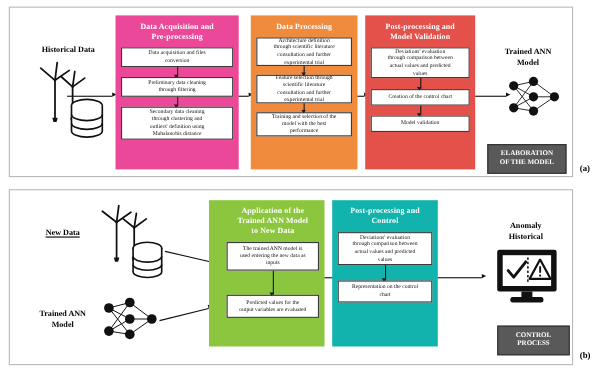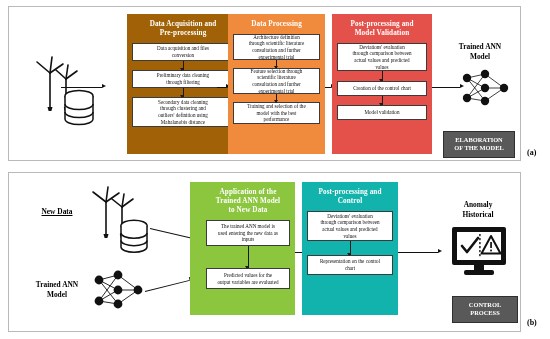--- a/index.html
+++ b/index.html
@@ -25,21 +25,21 @@
         text-align:center;font-size:5.1px;line-height:1.32;color:#111;
         display:flex;align-items:center;justify-content:center;padding:2px 3px;}
 
   
   .vconn{position:relative;margin:0 auto;width:1px;background:#1a1a1a;}
   .vconn:after{content:"";position:absolute;left:-2.2px;bottom:-1px;
       border-left:2.6px solid transparent;border-right:2.6px solid transparent;
       border-top:3.4px solid #1a1a1a;}
 
   
-  #stage-acq{left:105px;top:14px;width:112px;height:140px;background:#a16207;margin-left:22px;}
+  #stage-acq{left:105px;top:14px;width:112px;height:140px;background:#ec4899;}
   #stage-proc{left:228px;top:14px;width:97px;height:140px;background:#f08a3c;}
   #stage-post{left:332px;top:14px;width:100px;height:140px;background:#e4514b;}
   #stage-app{left:190px;top:182px;width:105px;height:133px;background:#8cc63e;padding-left:16px;}
   #stage-ctl{left:302px;top:182px;width:96px;height:133px;background:#11b3ac;}
 
   
   .harrow{position:absolute;height:1px;background:#111;}
   .harrow:after{content:"";position:absolute;right:-4px;top:-2.6px;
       border-top:2.8px solid transparent;border-bottom:2.8px solid transparent;
       border-left:4.4px solid #111;}
@@ -63,20 +63,21 @@
   .art{position:absolute;}
 </style>
 </head>
 <body>
 
 <div class="canvas">
 
   <div class="frame" id="frame-a"></div>
   <div class="panel-tag" id="tag-a">(a)</div>
 
+  <div class="lbl" style="left:22px;top:40px;width:80px;">Historical Data</div>
 
   <svg class="art" style="left:28px;top:55px;" width="62" height="62" viewBox="0 0 62 62">
     <g stroke="#111" stroke-width="1.6" fill="none" stroke-linecap="round">
       <line x1="22" y1="18" x2="22" y2="52"></line>
       <line x1="22" y1="18" x2="9" y2="7"></line>
       <line x1="22" y1="18" x2="35" y2="9"></line>
       <line x1="22" y1="18" x2="24" y2="2"></line>
       <line x1="38" y1="24" x2="38" y2="52"></line>
       <line x1="38" y1="24" x2="28" y2="15"></line>
       <line x1="38" y1="24" x2="49" y2="16"></line>

